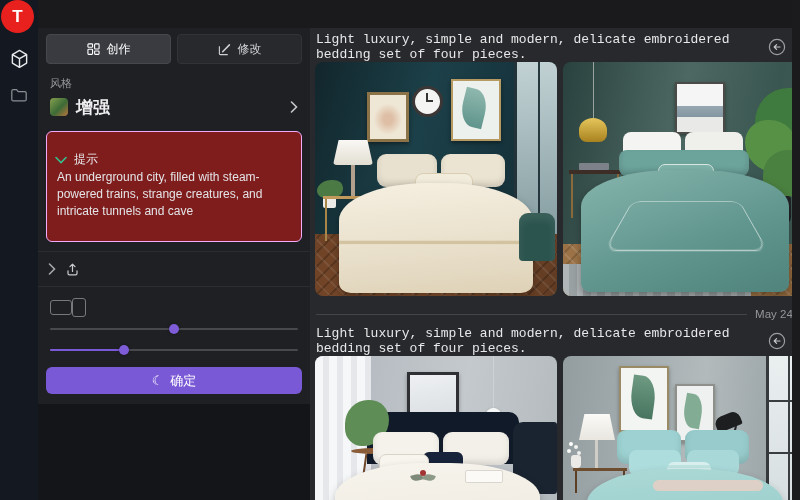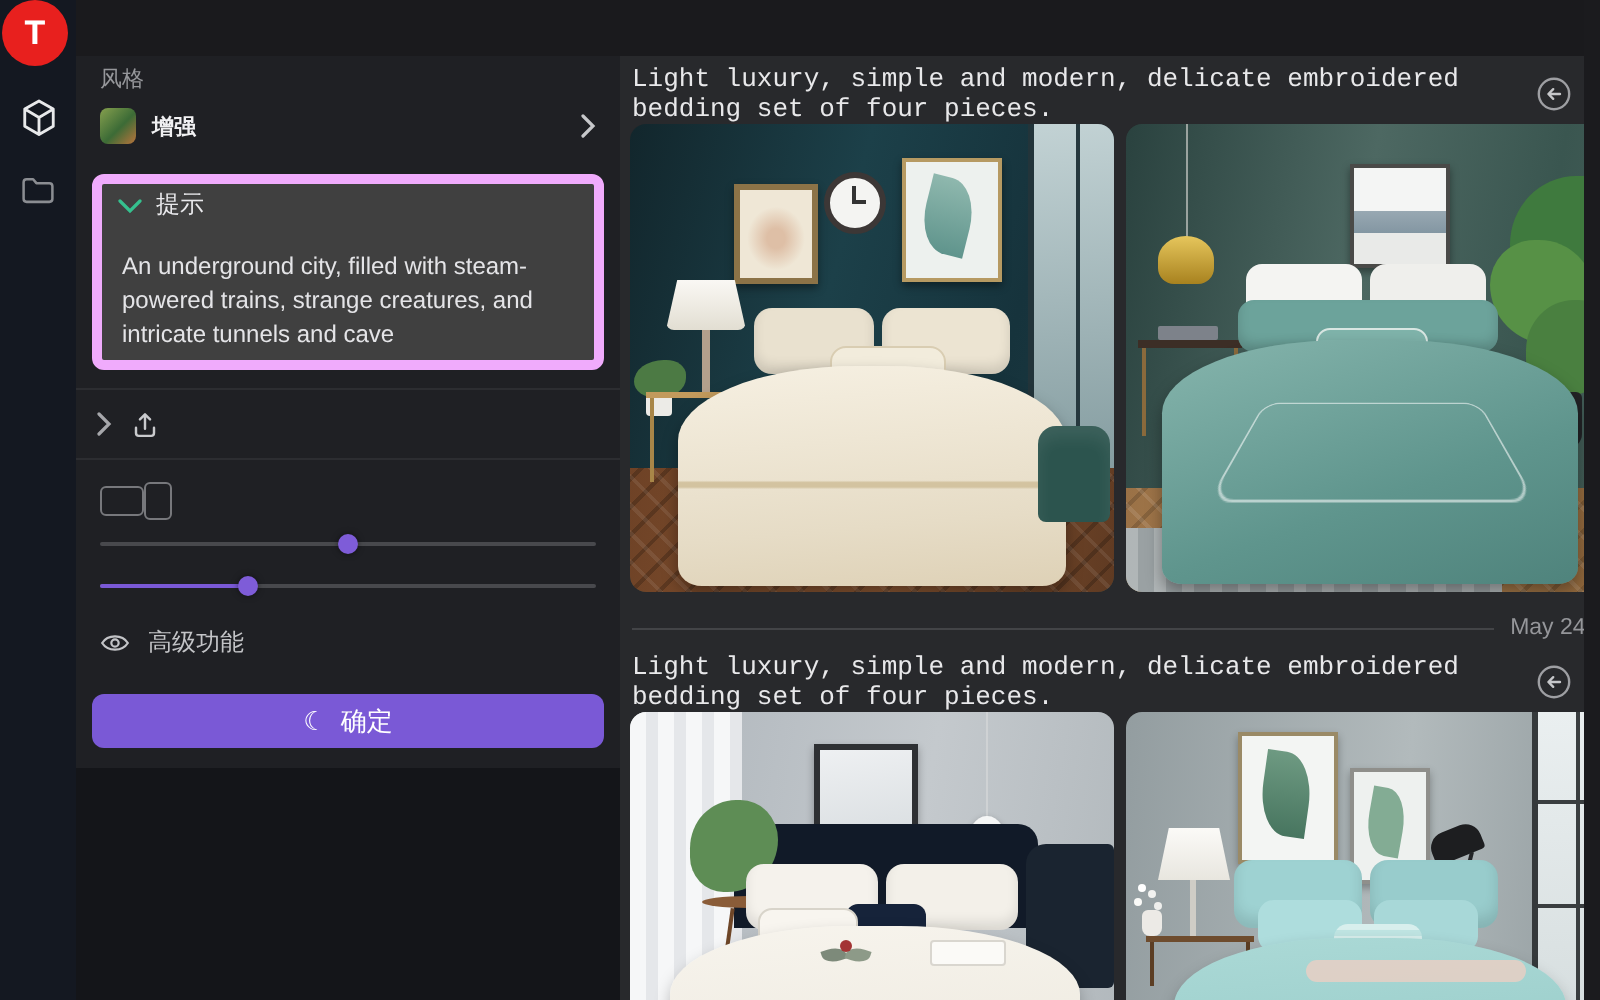--- a/index.html
+++ b/index.html
@@ -13,24 +13,24 @@
   .rail-icon{width:38px;height:30px;display:flex;align-items:center;justify-content:center;margin-bottom:6px;cursor:pointer;}
   .rail-icon:first-of-type{margin-top:44px;}
   
   .panel{position:absolute;left:38px;top:28px;width:272px;height:472px;background:#1f2024;z-index:2;display:flex;flex-direction:column;}
   .tabs{display:flex;gap:6px;margin:6px 8px 8px;}
   .tab{flex:1;height:28px;border-radius:4px;display:flex;align-items:center;justify-content:center;gap:7px;font-size:12px;color:#cfd0d3;background:#28292d;border:1px solid #323337;cursor:pointer;}
   .tab.active{background:#3a3b40;color:#fff;border-color:#47484d;}
   .style-label{margin:4px 12px 2px;font-size:11px;color:#96979b;}
   .style-row{display:flex;align-items:center;gap:8px;margin:3px 12px 9px;height:22px;cursor:pointer;}
   .style-thumb{width:18px;height:18px;border-radius:4px;background:linear-gradient(135deg,#86a04e,#3c6b36 55%,#b9743c);flex:none;}
-  .style-value{font-size:11px;color:#f0f0f2;font-weight:bold;flex:1;font-family:Liberation Mono, monospace;}
-  .box{margin:4px 8px;border:5px solid #f0abfc;border-radius:6px;background:#404040;padding:2px 10px;}
+  .style-value{font-size:17px;color:#f0f0f2;font-weight:bold;flex:1;font-family:Liberation Mono, monospace;}
+  .box{margin:4px 8px;border:1px solid #f0abfc;border-radius:6px;background:#7f1d1d;padding:19px 10px;}
   .box-head{display:flex;align-items:center;gap:9px;font-size:12px;color:#e9e9ec;}
-  .prompt-text{margin:14px 0 2px;font-size:12px;line-height:17px;color:#e4e4e7;}
+  .prompt-text{margin:1px 0 2px;font-size:12px;line-height:17px;color:#e4e4e7;}
   .neg-label{color:#9a9b9f;}
   .divider{height:1px;background:#2c2d31;margin:5px 0;}
   .row-line{display:flex;align-items:center;gap:9px;height:24px;margin:0 10px;font-size:12px;color:#e6e6e9;cursor:pointer;}
   .row-line .grow{flex:1;}
   .aspect-row{display:flex;align-items:center;margin:6px 12px 0;}
   .aspect-ratio{flex:1;text-align:center;font-size:12px;font-weight:bold;color:#fff;}
   .ar-land{width:20px;height:13px;border:1.5px solid #77787c;border-radius:3px;}
   .ar-port{width:12px;height:17px;border:1.5px solid #77787c;border-radius:3px;}
   .slider{position:relative;height:14px;margin:5px 12px 2px;cursor:pointer;}
   .slider .track{position:absolute;left:0;right:0;top:6px;height:2px;background:#48494d;border-radius:1px;}
@@ -70,20 +70,42 @@
     </div>
     <div class="rail-icon">
       <svg width="18" height="16" viewBox="0 0 20 17">
           <path d="M2 4.2 q0-1.7 1.7-1.7 h3.6 l1.8 2.2 h7.2 q1.7 0 1.7 1.7 v7 q0 1.7 -1.7 1.7 h-12.6 q-1.7 0 -1.7 -1.7 z" fill="none" stroke="#8b8d92" stroke-width="1.4" stroke-linejoin="round"></path>
         </svg>
     </div>
   </div>
   <div class="logo">T</div>
 
   <div class="panel">
+    <div class="tabs">
+      <div class="tab active">
+        <span class="chev">
+          <svg width="13" height="13" viewBox="0 0 14 14">
+              <rect x="1" y="1" width="5" height="3.6" rx="0.8" fill="none" stroke="#fff" stroke-width="1.2"></rect>
+              <rect x="8.2" y="1" width="4.8" height="5.4" rx="0.8" fill="none" stroke="#fff" stroke-width="1.2"></rect>
+              <rect x="1" y="6.8" width="5" height="5.4" rx="0.8" fill="none" stroke="#fff" stroke-width="1.2"></rect>
+              <rect x="8.2" y="8.6" width="4.8" height="3.6" rx="0.8" fill="none" stroke="#fff" stroke-width="1.2"></rect>
+            </svg>
+        </span>
+        <span>创作</span>
+      </div>
+      <div class="tab">
+        <span class="chev">
+          <svg width="13" height="13" viewBox="0 0 14 14">
+              <path d="M1.5 3.5 v8 q0 1 1 1 h8" fill="none" stroke="#cfd0d3" stroke-width="1.2"></path>
+              <path d="M5 9.5 L12.3 2" fill="none" stroke="#cfd0d3" stroke-width="1.6" stroke-linecap="round"></path>
+            </svg>
+        </span>
+        <span>修改</span>
+      </div>
+    </div>
 
     <div class="style-label">风格</div>
     <div class="style-row">
       <span class="style-thumb" style="position:static;"></span>
       <span class="style-value">增强</span>
       <span class="chev">
         <svg width="8" height="12" viewBox="0 0 8 12">
             <path d="M1.5 1 L6.5 6 L1.5 11" fill="none" stroke="#c7c8cb" stroke-width="1.6" stroke-linecap="round"></path>
           </svg>
       </span>
@@ -127,29 +149,20 @@
       <div class="track"></div>
       <div class="thumb" style="left: 50%;"></div>
     </div>
 
     <div class="slider">
       <div class="track"></div>
       <div class="fill" style="width: 30%;"></div>
       <div class="thumb" style="left: 30%;"></div>
     </div>
 
-    <div class="adv-row">
-      <span class="chev">
-        <svg width="15" height="11" viewBox="0 0 16 12">
-            <path d="M1 6 C4 1.2,12 1.2,15 6 C12 10.8,4 10.8,1 6 Z" fill="none" stroke="#c3c4c7" stroke-width="1.2"></path>
-            <circle cx="8" cy="6" r="2" fill="none" stroke="#c3c4c7" stroke-width="1.2"></circle>
-          </svg>
-      </span>
-      <span>高级功能</span>
-    </div>
 
     <button class="confirm">
       <span style="font-size:13px;">☾</span>
       <span>确定</span>
     </button>
 
     <div class="panel-bottom"></div>
   </div>
 
   <div class="main">

